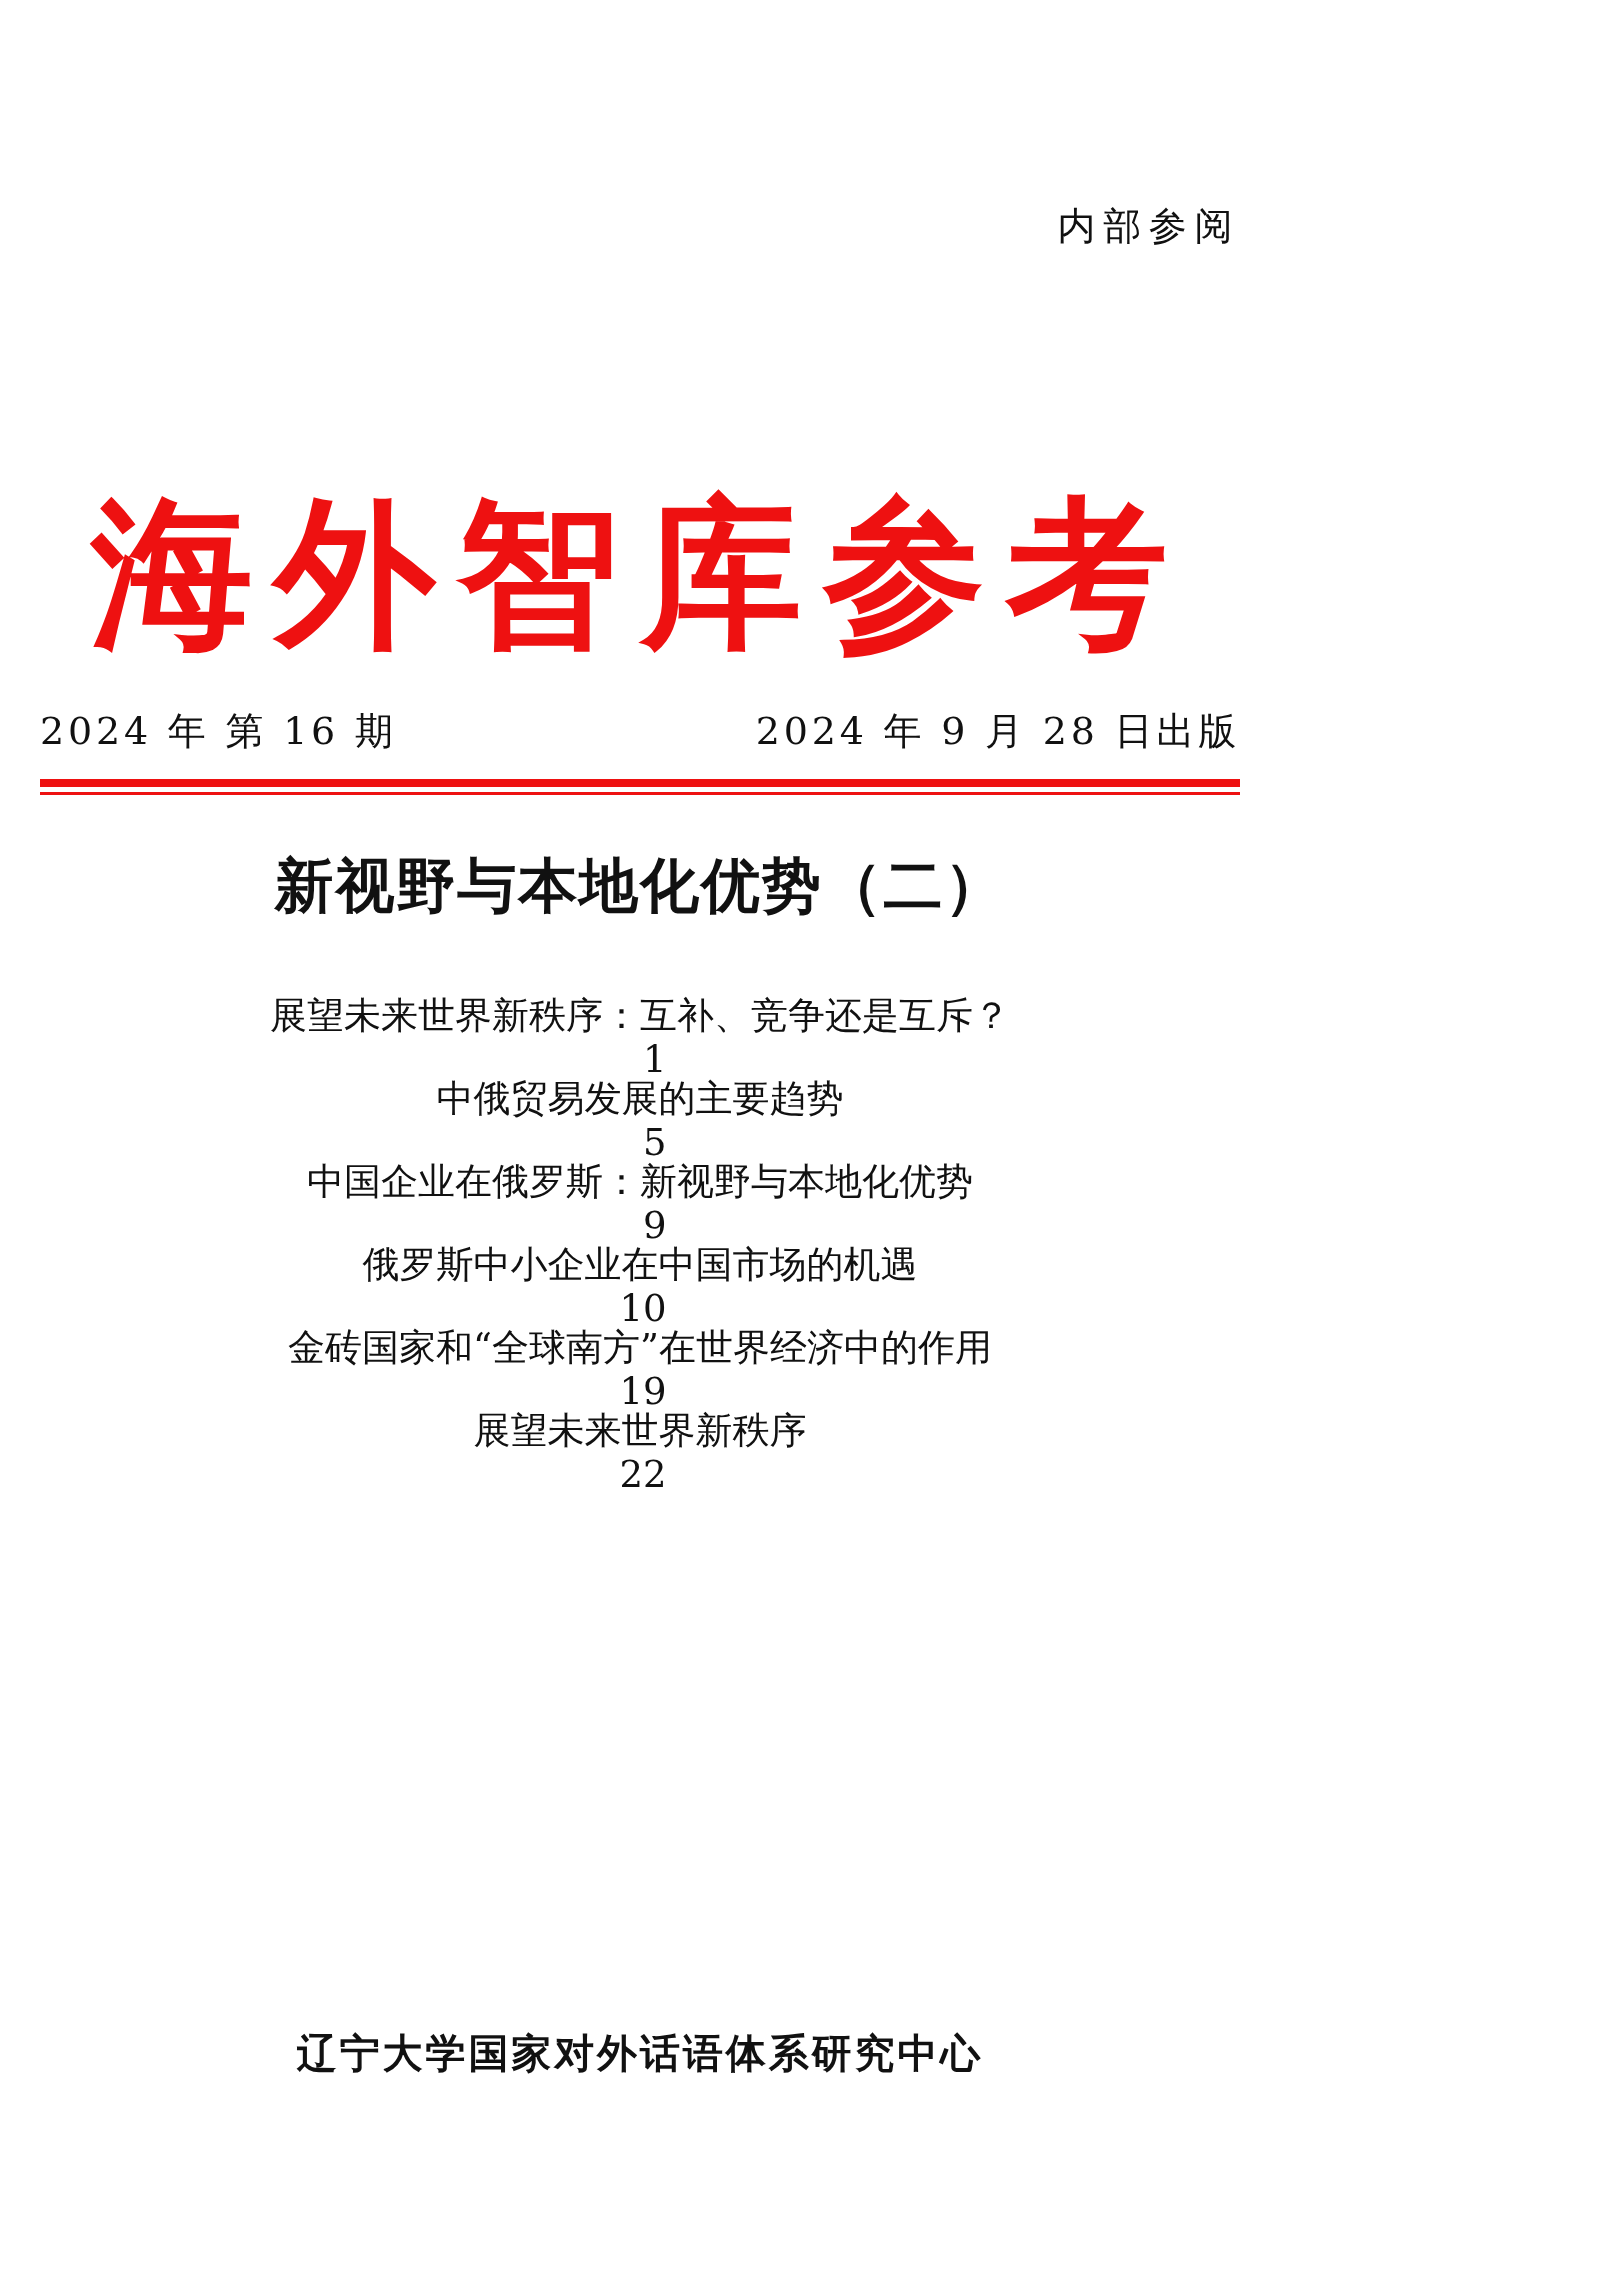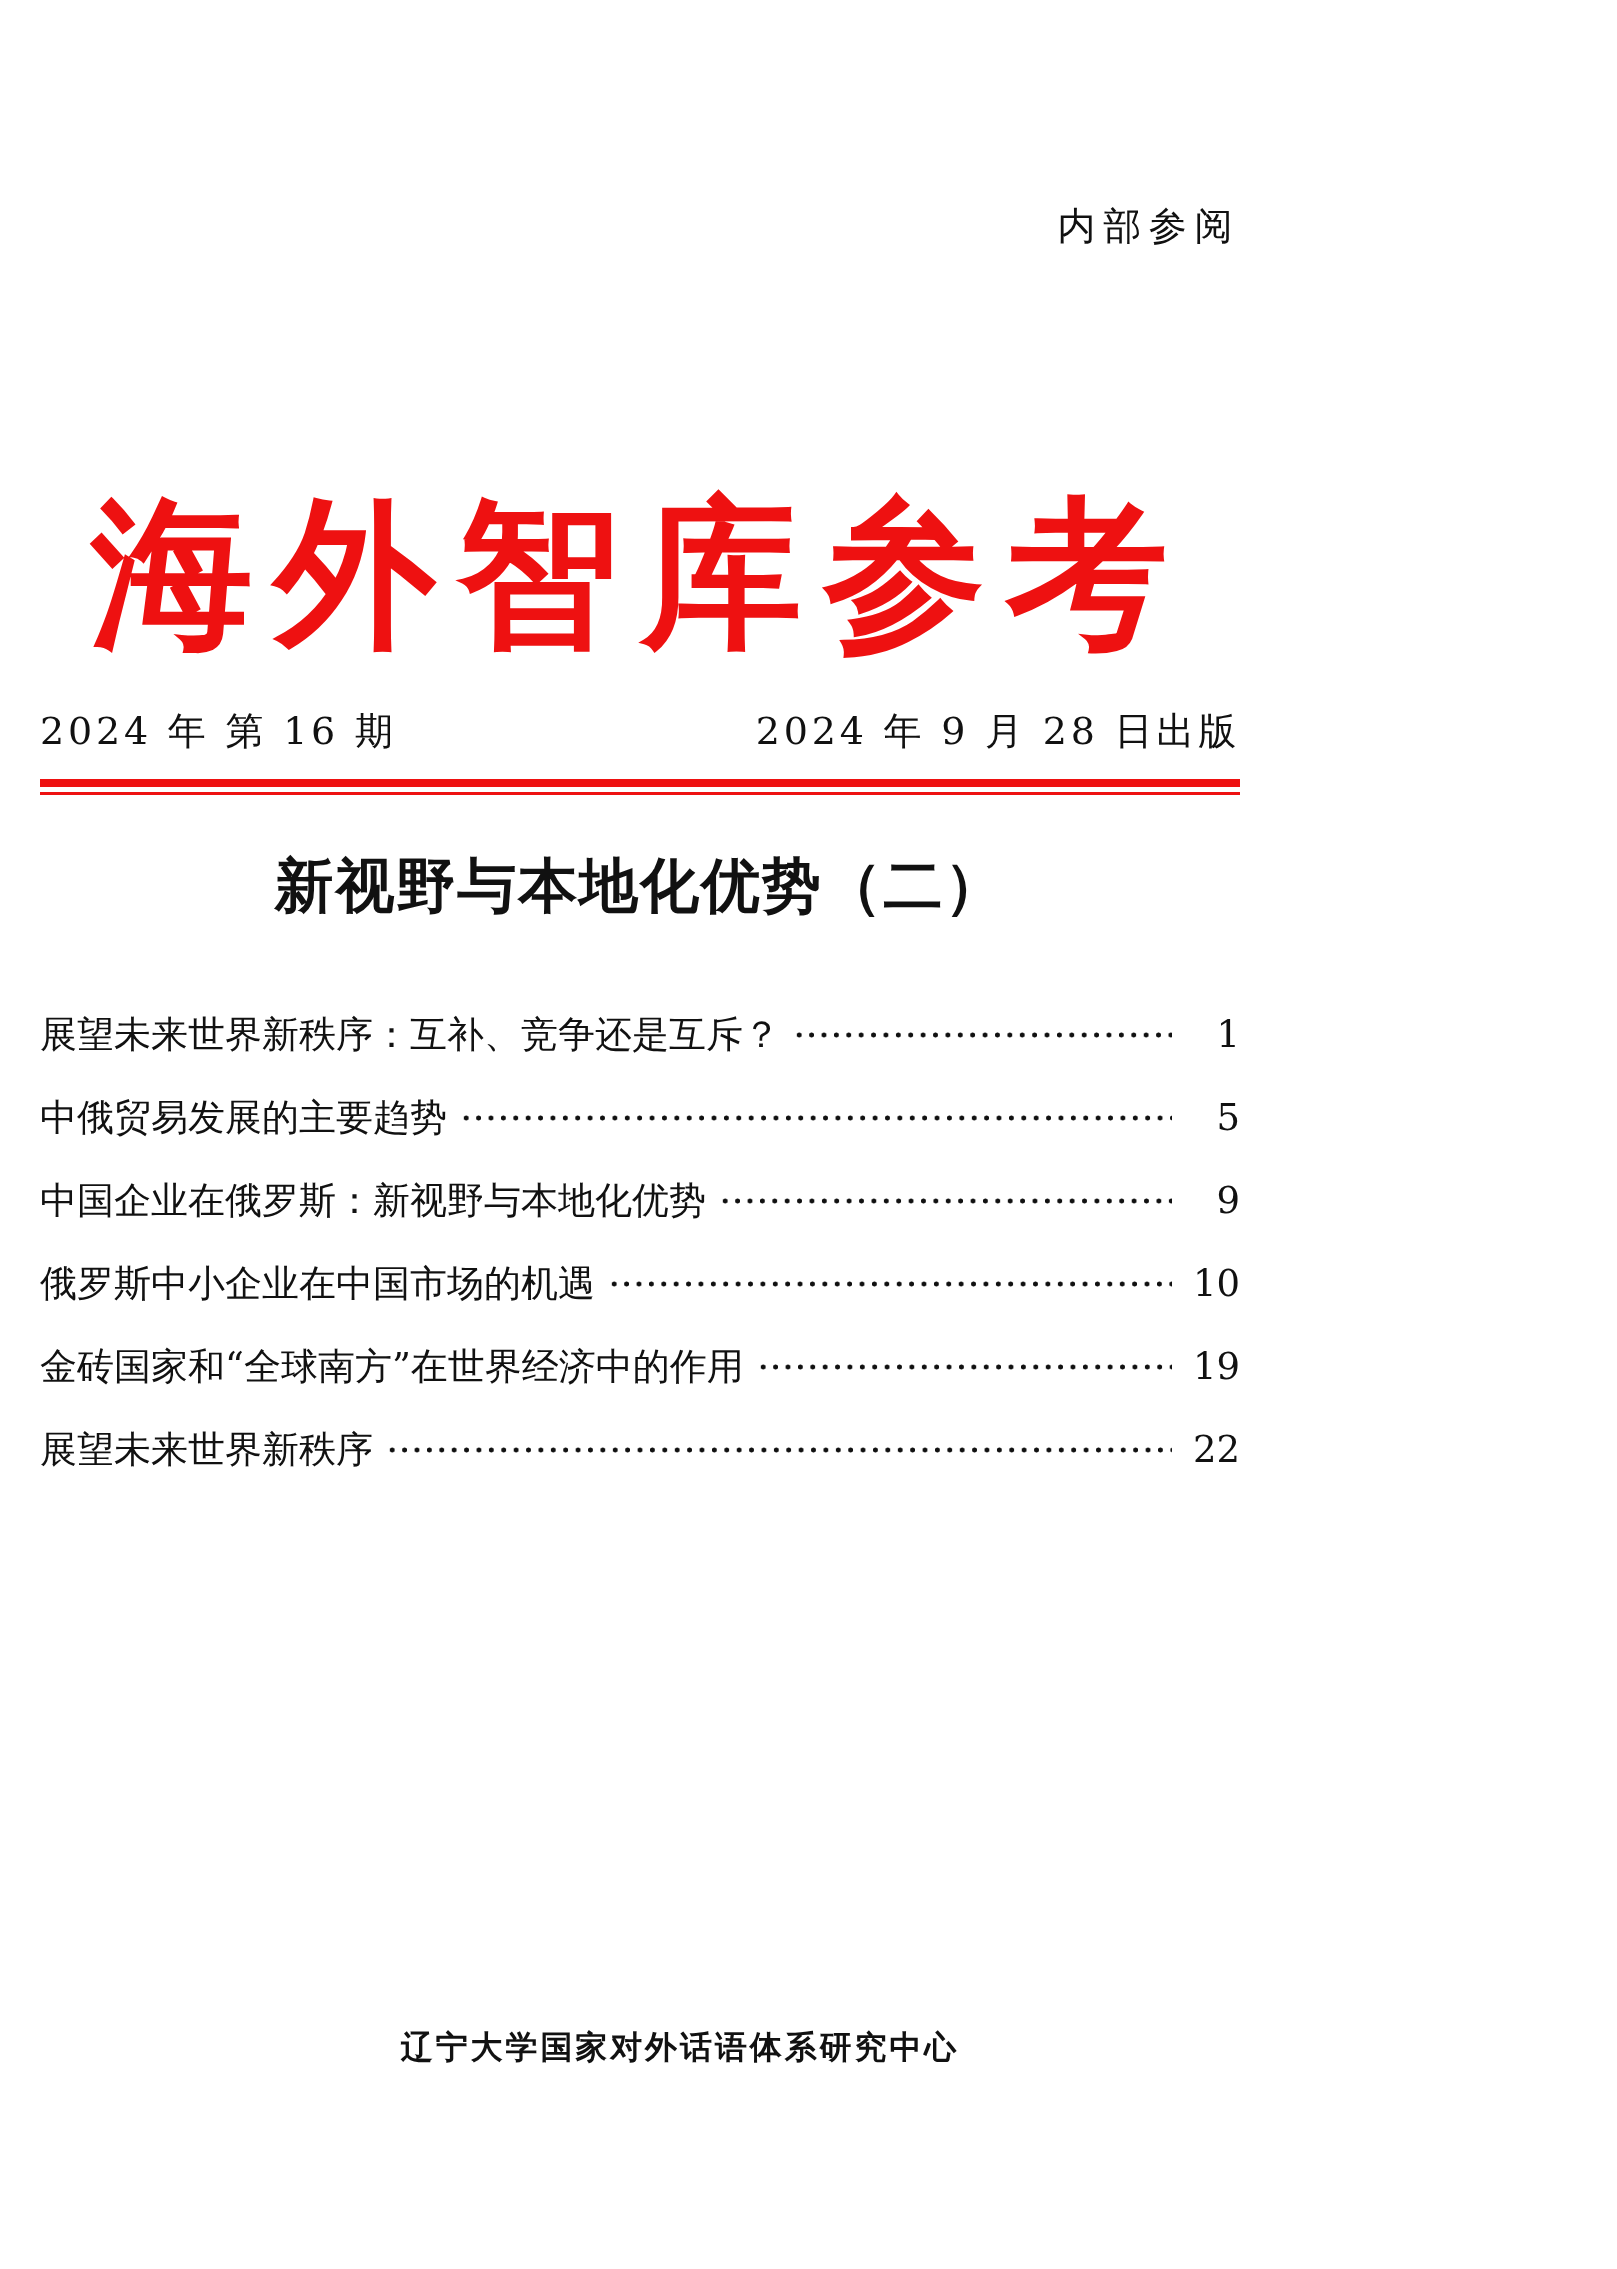--- a/index.html
+++ b/index.html
@@ -66,20 +66,21 @@
   }
   .toc {
     margin-top: 74px;
   }
   .toc-row {
     display: flex;
     align-items: center;
     height: 83px;
     font-size: 37px;
     line-height: 1.2;
+    flex-direction: column;
   }
   .toc-title {
     white-space: nowrap;
     flex: 0 0 auto;
   }
   .toc-dots {
     flex: 1 1 auto;
     align-self: center;
     height: 38px;
     margin: 0 15px 0 13.3px;
@@ -92,25 +93,24 @@
     flex: 0 0 auto;
     min-width: 53px;
     text-align: right;
   }
   .footer {
     position: absolute;
     top: 2026px;
     left: 0;
     width: 100%;
     text-align: center;
-    font-size: 32px;
+    font-size: 40px;
     font-weight: bold;
     font-family: "DejaVu Sans", "Liberation Sans", sans-serif;
     letter-spacing: 2.9px;
-    padding-left: 40px;
   }
 </style>
 </head>
 <body>
 
 <div class="page">
   <div class="content">
 
     <div class="classification">内部参阅</div>
 

